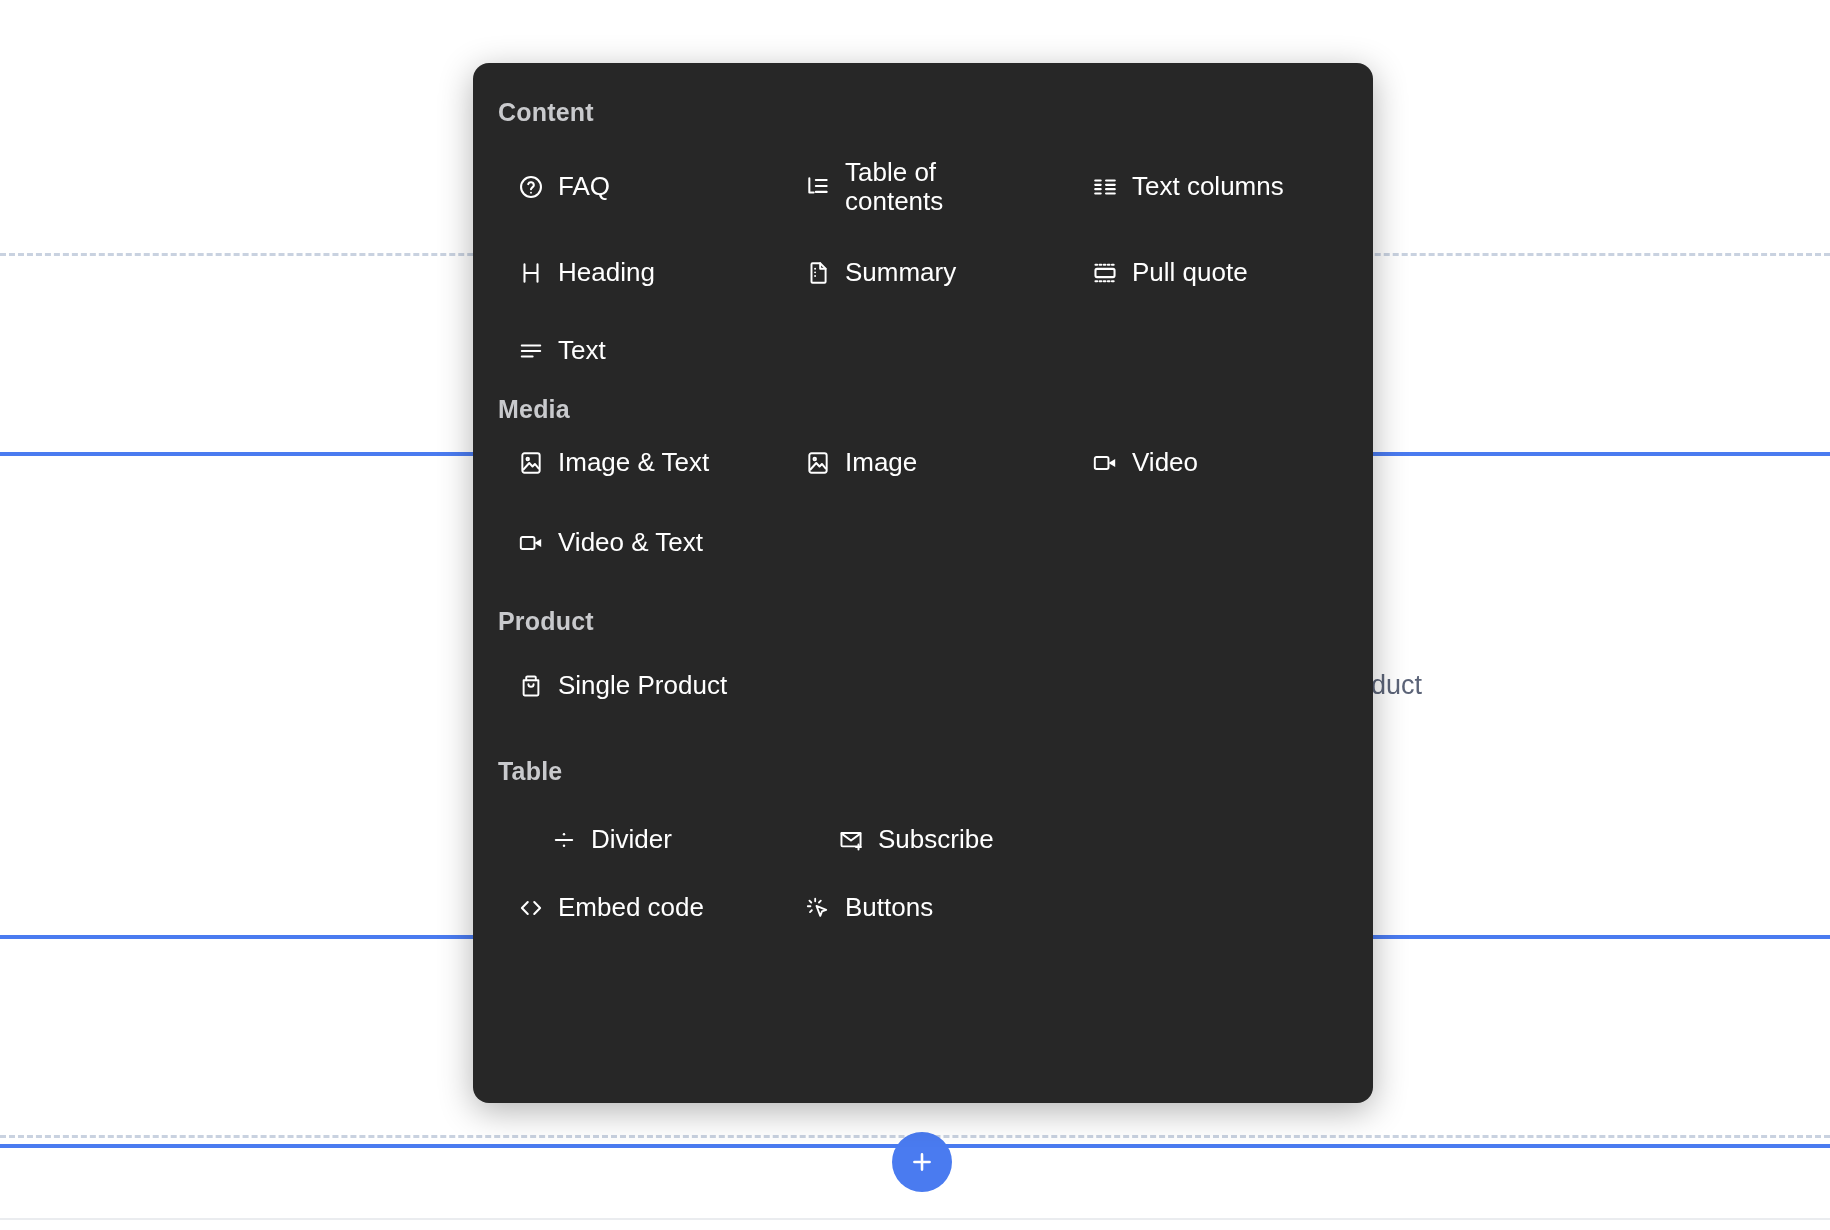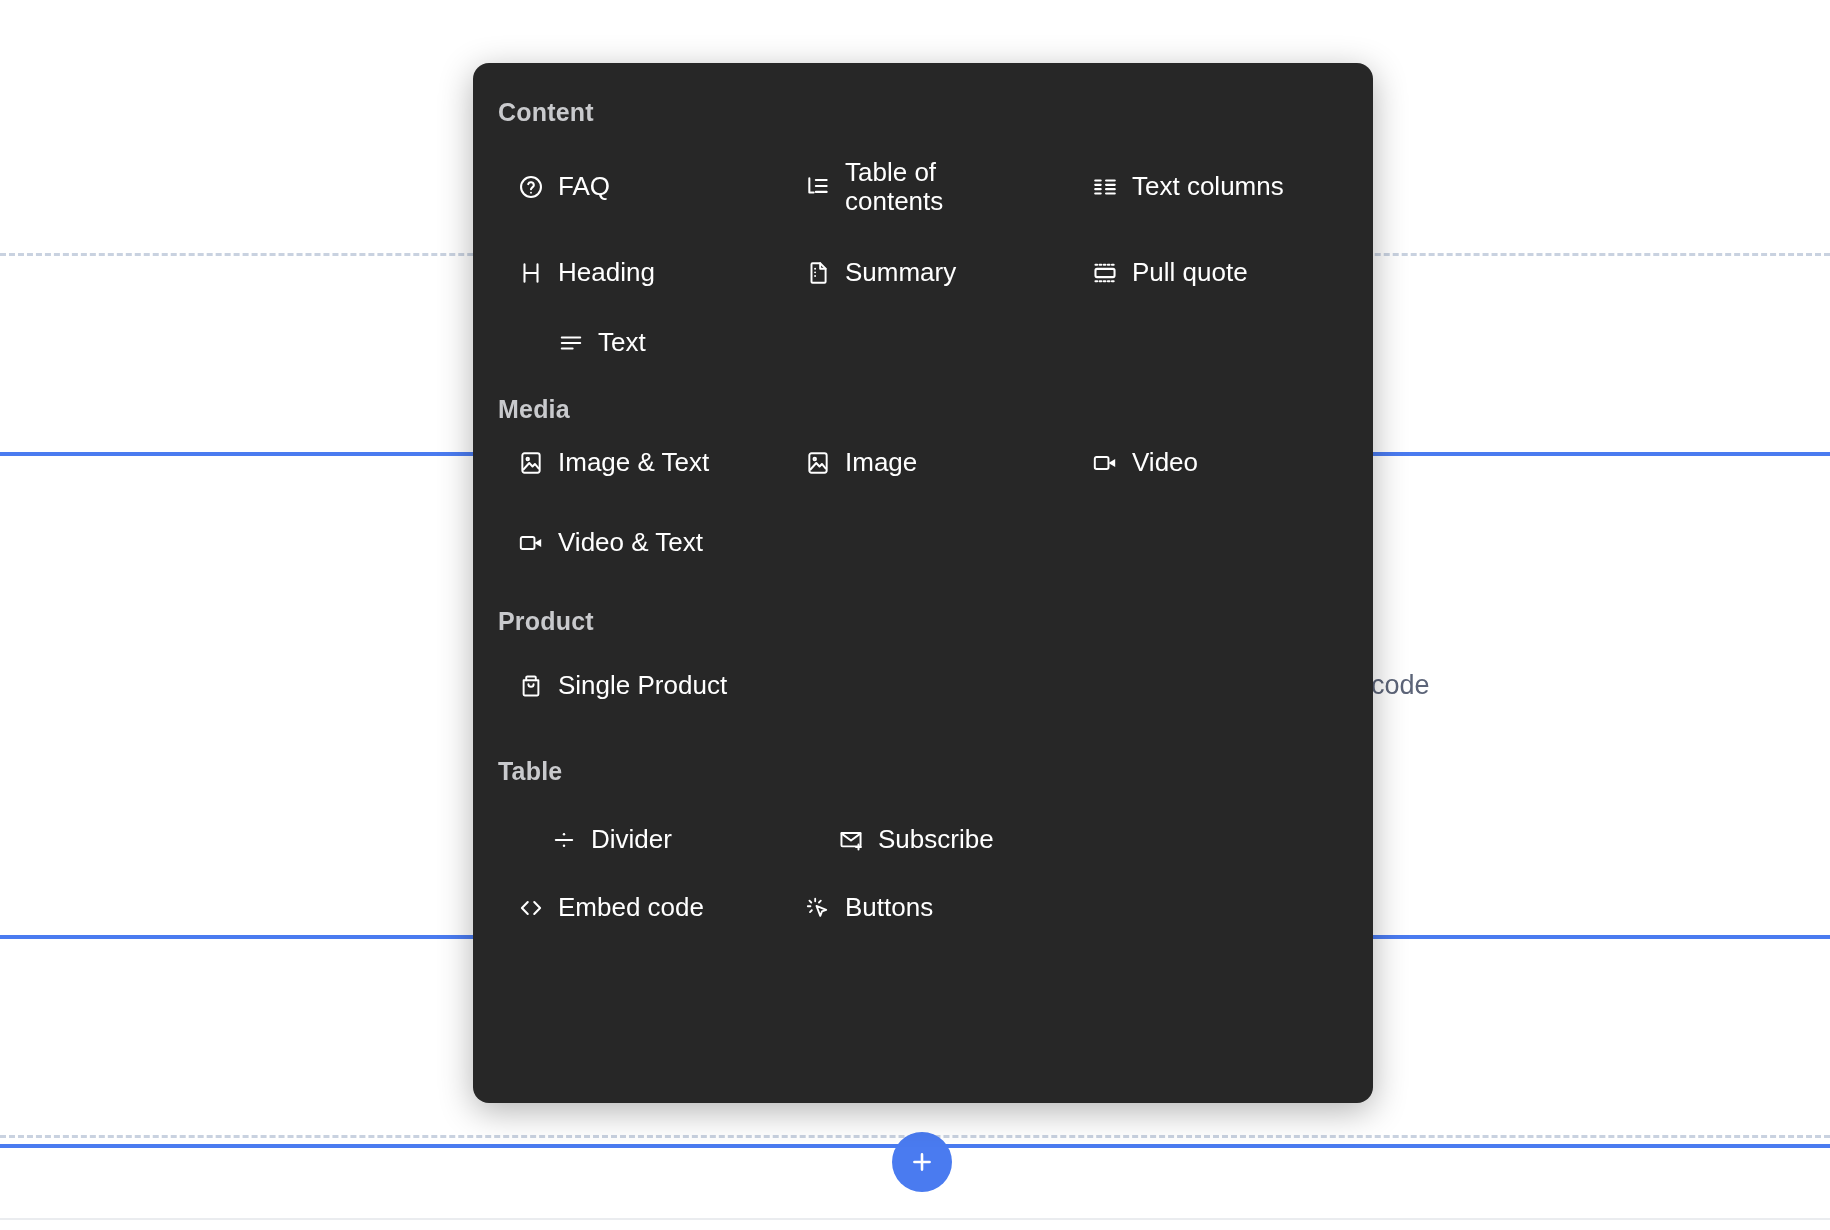--- a/index.html
+++ b/index.html
@@ -103,21 +103,21 @@
 
 <div id="stage">
 
   <div class="canvas-line line-dashed" style="top:253px;"></div>
   <div class="canvas-line line-blue" style="top:452px;"></div>
   <div class="canvas-line line-blue" style="top:935px;"></div>
   <div class="canvas-line line-dashed" style="top:1135px;"></div>
   <div class="canvas-line line-blue" style="top:1144px;"></div>
   <div class="canvas-line line-faint" style="top:1218px;"></div>
 
-  <div class="canvas-text" style="left:1371px; top:670px;">code</div>
+  <div class="canvas-text" style="left:1371px; top:670px;">duct</div>
 
   <button class="add-block-btn" style="left:892px; top:1132px;">
     <span>
       <svg width="26" height="26" viewBox="0 0 24 24" fill="none" stroke="#ffffff" stroke-width="2.4" stroke-linecap="round">
         <path d="M12 5v14M5 12h14"></path>
       </svg>
     </span>
   </button>
 
   <div class="picker-panel">
@@ -184,21 +184,21 @@
           <span class="ico">
             <svg width="26" height="26" viewBox="0 0 24 24" fill="none" stroke="currentColor" stroke-linecap="round">
               <rect x="3.2" y="8.2" width="17.6" height="7.6" rx="1.4" stroke-width="1.9"></rect>
               <path d="M3.2 4.4h17.6M3.2 19.6h17.6" stroke-width="1.9" stroke-dasharray="1.6 2.2"></path>
             </svg>
           </span>
           <span class="lbl">Pull quote</span>
         </div>
       </div>
 
-      <div class="grid-row" style="top:252px;margin-left:40px;">
+      <div class="grid-row" style="top:260px;">
         <div class="item col1">
           <span class="ico">
             <svg width="26" height="26" viewBox="0 0 24 24" fill="none" stroke="currentColor" stroke-width="1.9" stroke-linecap="round">
               <path d="M3.5 7h17M3.5 12h17M3.5 17h10"></path>
             </svg>
           </span>
           <span class="lbl">Text</span>
         </div>
       </div>
     </div>

